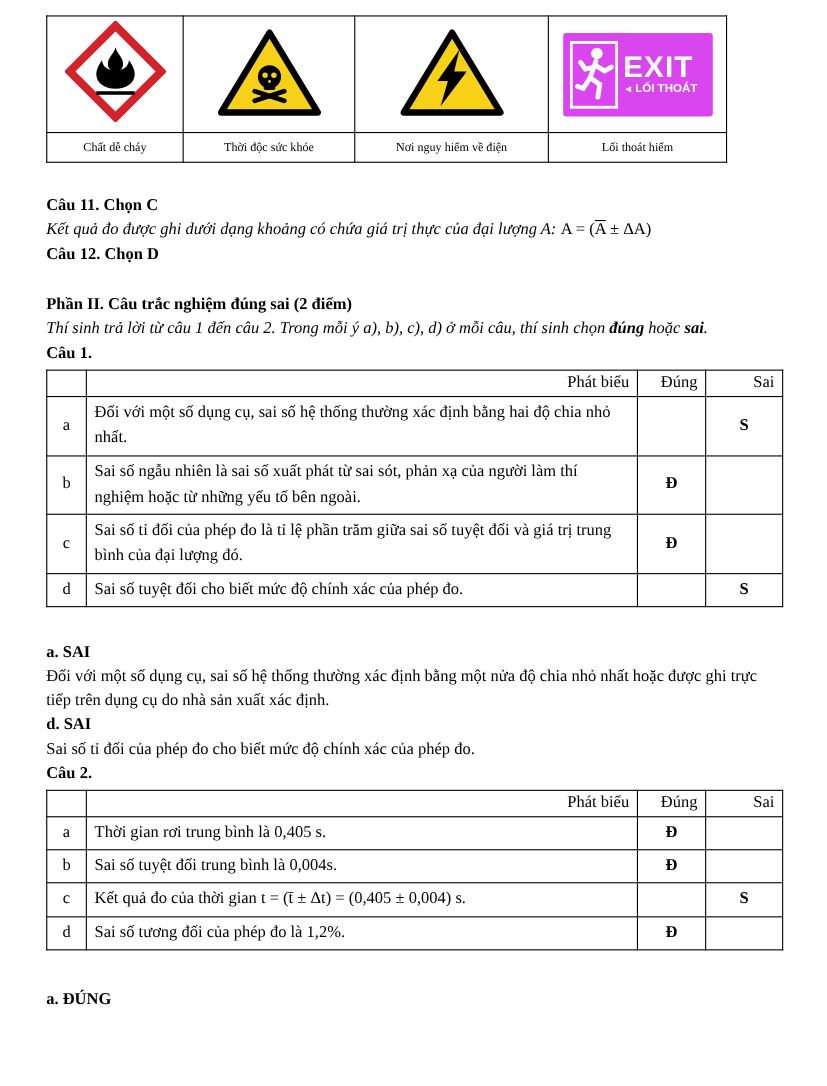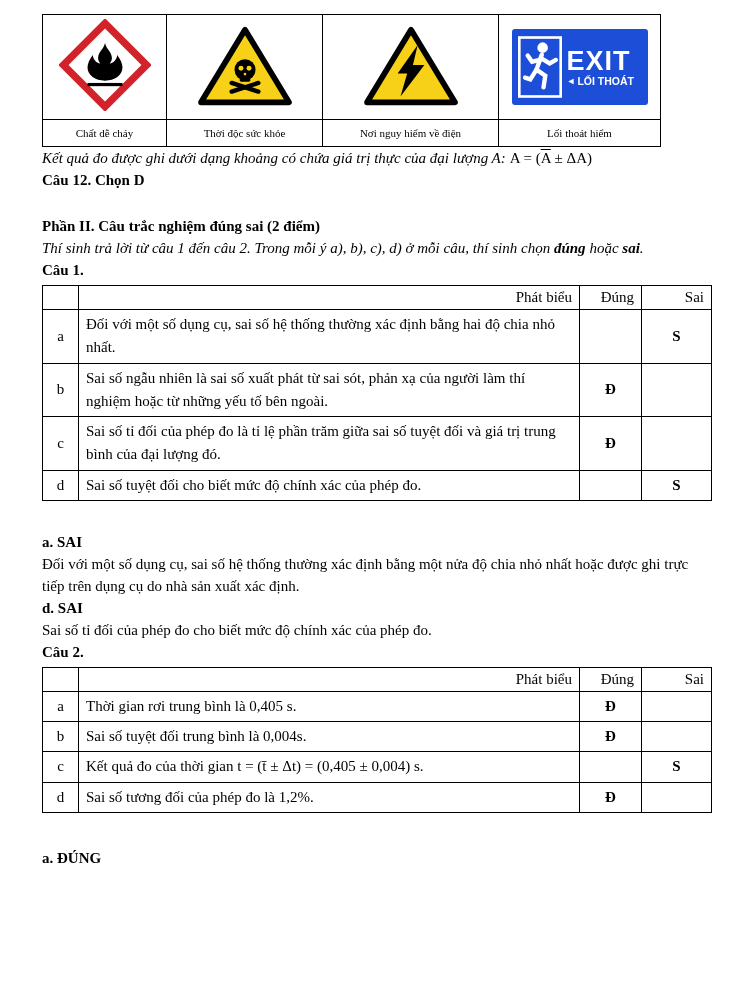--- a/index.html
+++ b/index.html
@@ -17,21 +17,21 @@
 
   
   .sym-table { border-collapse: collapse; }
   .sym-table td { border: 1px solid #000; text-align: center; vertical-align: middle; }
   .sym-icon-cell { height: 104px; padding: 4px 8px; }
   .sym-label { height: 27px; padding: 0 8px; font-size: 11px; }
   .w1 { width: 124px; } .w2 { width: 156px; } .w3 { width: 176px; } .w4 { width: 162px; }
 
   .exit-sign {
     width: 136px; height: 76px;
-    background: #1d4ed8;
+    background: #d946ef;
     border-radius: 3px;
     display: flex; align-items: center; gap: 5px;
     padding: 5px 6px;
     margin: 0 auto;
     font-family: "Liberation Sans", sans-serif;
   }
   .exit-text { display: flex; flex-direction: column; align-items: flex-start; }
   .exit-big { color: #fff; font-weight: bold; font-size: 27px; line-height: 28px; letter-spacing: 1px; }
   .exit-small { color: #fff; font-weight: bold; font-size: 10.5px; line-height: 13px; display: flex; align-items: center; gap: 2px; white-space: nowrap; }
   .exit-arrow { font-size: 9px; }
@@ -116,20 +116,21 @@
     </tr>
     <tr>
       <td class="sym-label">Chất dễ cháy</td>
       <td class="sym-label">Thời độc sức khỏe</td>
       <td class="sym-label">Nơi nguy hiểm về điện</td>
       <td class="sym-label">Lối thoát hiểm</td>
     </tr>
   </tbody>
     </table>
 
+  <p class="b mt-sec">Câu 11. Chọn C</p>
   <p>
     <span class="i">Kết quả đo được ghi dưới dạng khoảng có chứa giá trị thực của đại lượng A:</span><span class="formula"><span>A = (</span><span class="over">A</span><span> ± ΔA)</span></span>
   </p>
   <p class="b">Câu 12. Chọn D</p>
 
   <p class="b mt-blank">Phần II. Câu trắc nghiệm đúng sai (2 điểm)</p>
   <p class="i">
     <span>Thí sinh trả lời từ câu 1 đến câu 2. Trong mỗi ý a), b), c), d) ở mỗi câu, thí sinh chọn </span><span class="b">đúng</span><span> hoặc </span><span class="b">sai</span><span>.</span>
   </p>
   <p class="b">Câu 1.</p>

